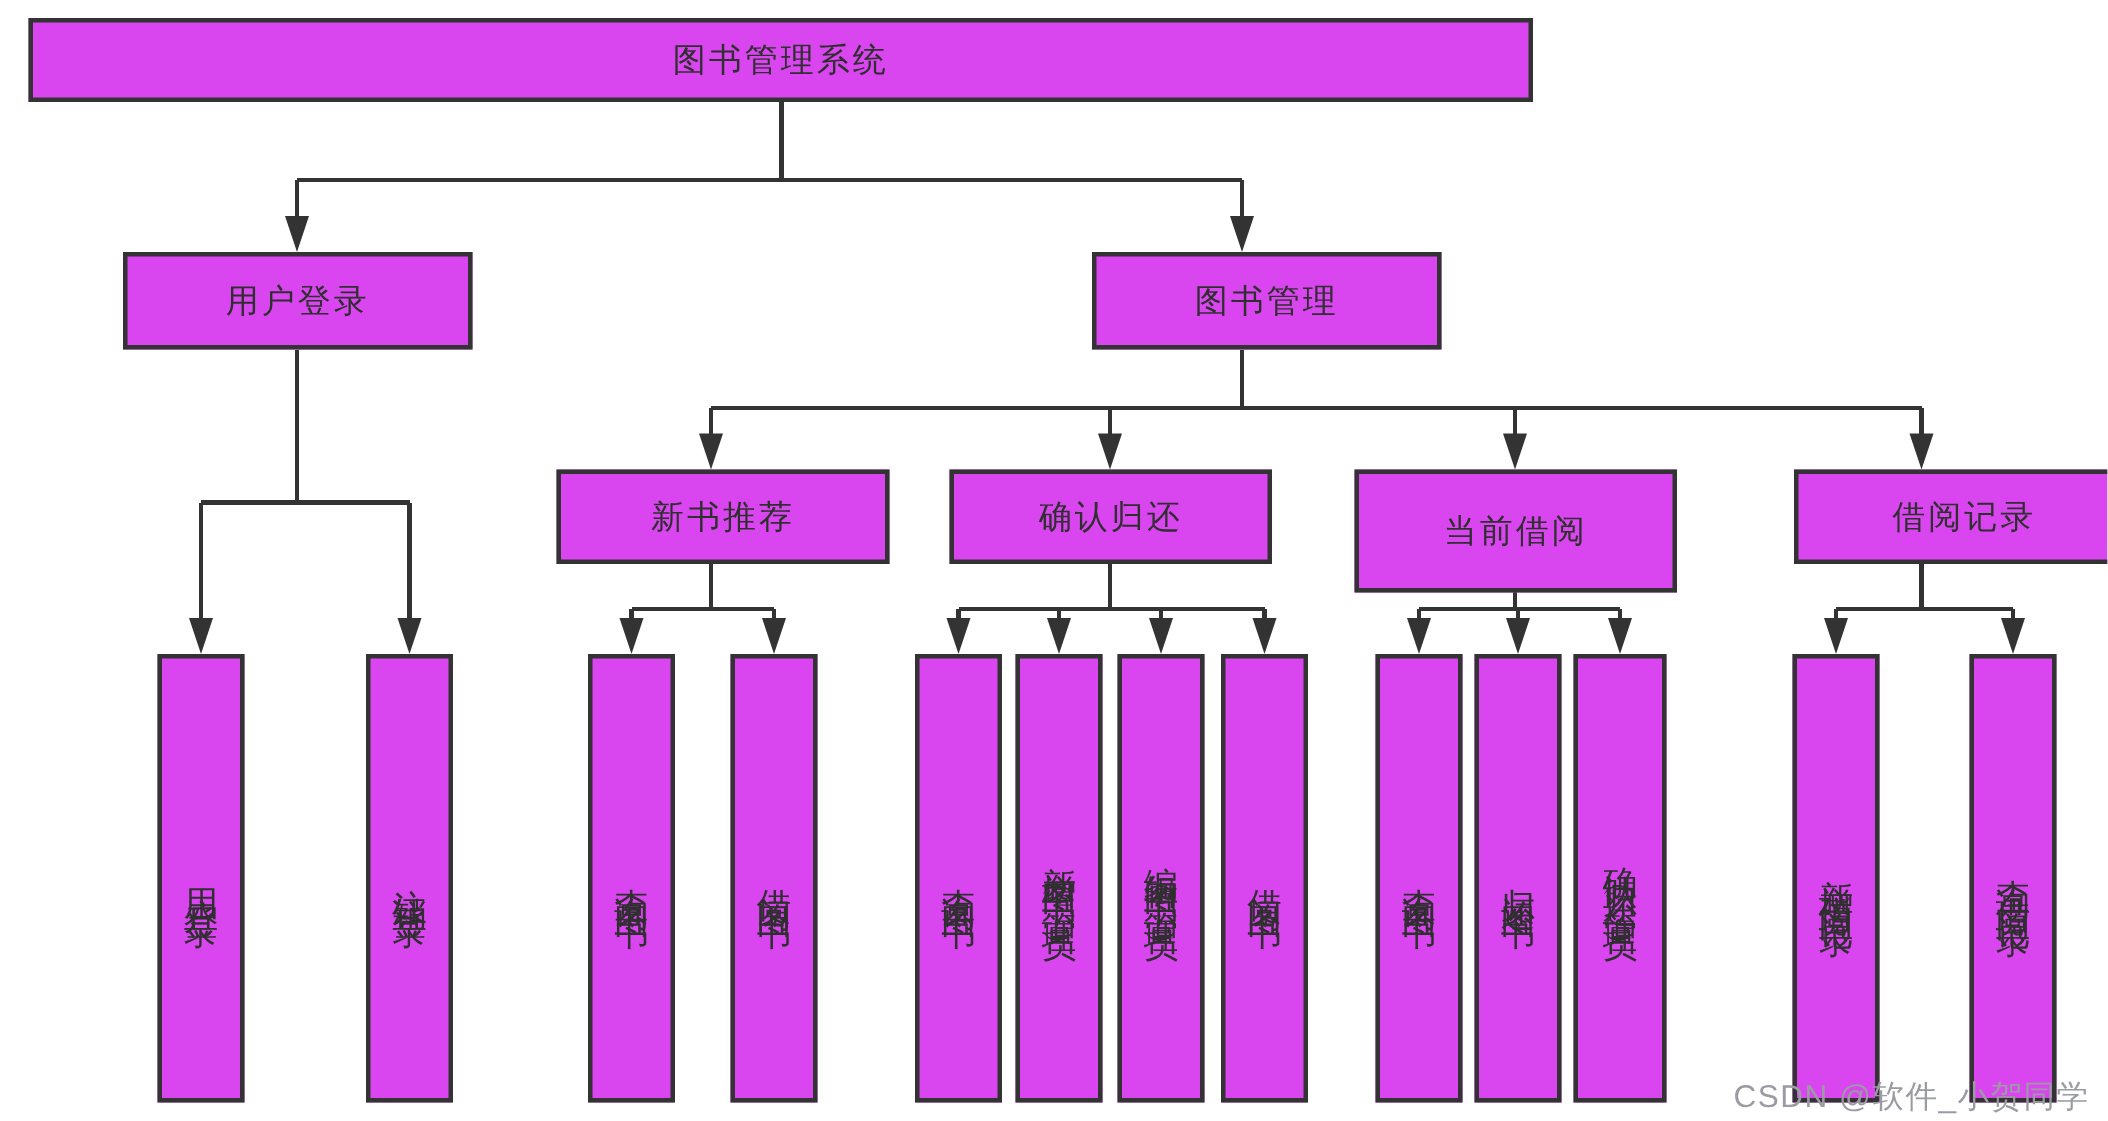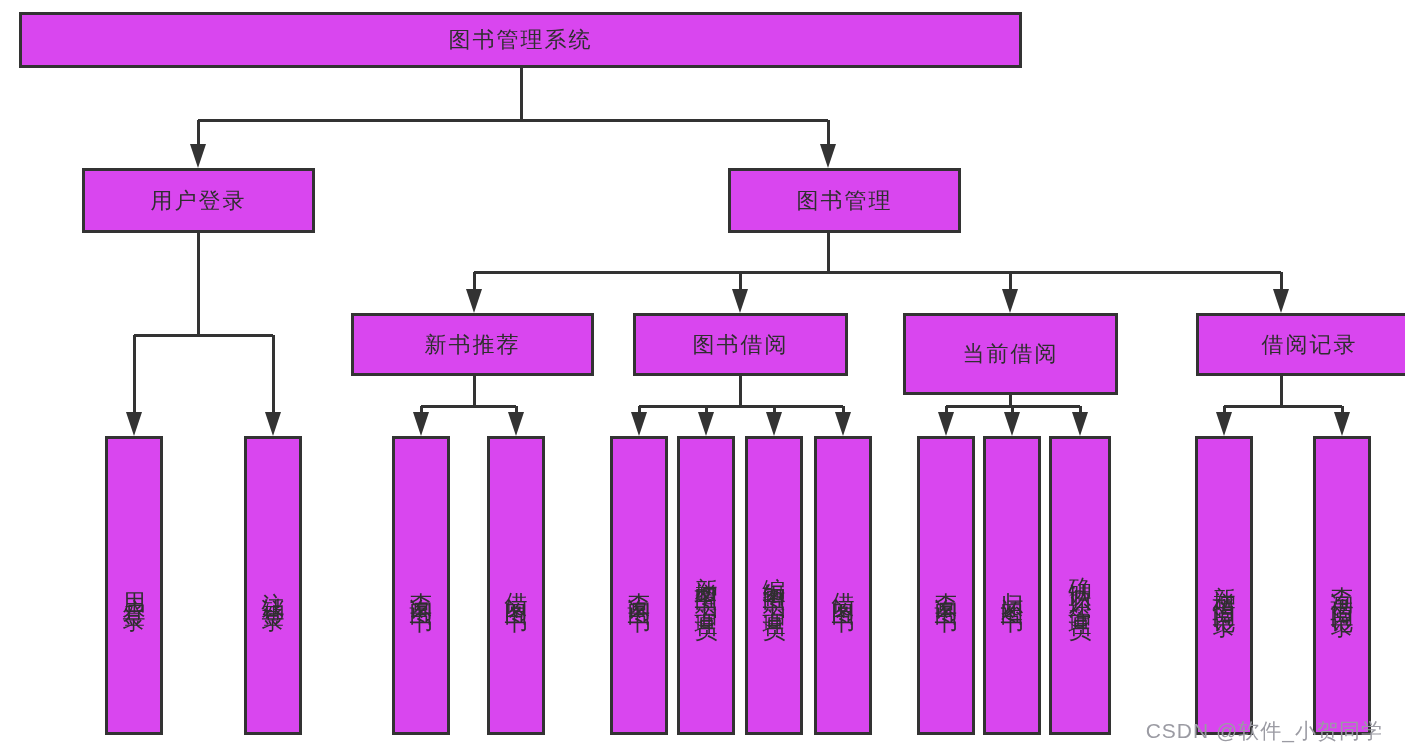--- a/index.html
+++ b/index.html
@@ -34,41 +34,41 @@
     text-orientation: mixed;
     font-size: 23px;
     letter-spacing: 6px;
     line-height: 1;
     letter-spacing: 6px;
   }
   
   .n-root   { left: 19px;   top: 12px;  width: 1003px; height: 56px; }
   .n-login  { left: 82px;   top: 168px; width: 233px;  height: 65px; }
   .n-mgmt   { left: 712px;  top: 168px; width: 233px;  height: 65px; margin-left: 16px; }
-  .n-sec0   { left: 351px;  top: 313px; width: 243px;  height: 63px; font-family: Liberation Serif, serif; }
+  .n-sec0   { left: 371px;  top: 313px; width: 222px;  height: 63px; font-family: Liberation Serif, serif; }
   .n-sec1   { left: 633px;  top: 313px; width: 215px;  height: 63px; }
   .n-sec2   { left: 903px;  top: 313px; width: 215px;  height: 82px; }
   .n-sec3   { left: 1168px; top: 313px; width: 227px;  height: 63px; margin-left: 28px; }
   .lf       { top: 436px; height: 299px; width: 58px; }
   .lf-0-0 { left: 105px; }
   .lf-0-1 { left: 244px; }
   .lf-1-0 { left: 392px; }
   .lf-1-1 { left: 487px; }
   .lf-2-0 { left: 610px; }
   .lf-2-1 { left: 677px; }
   .lf-2-2 { left: 745px; }
   .lf-2-3 { left: 814px; }
   .lf-3-0 { left: 917px; }
   .lf-3-1 { left: 983px; }
   .lf-3-2 { left: 1049px; width: 62px; }
   .lf-4-0 { left: 1195px; }
   .lf-4-1 { left: 1313px; }
   #watermark {
     position: absolute;
-    right: 22px;
+    right: 12px;
     bottom: 2px;
     font-size: 21px;
     color: #9b9ba3;
     letter-spacing: 1px;
     white-space: nowrap;
   }
 </style>
 </head>
 <body>
 
@@ -107,21 +107,21 @@
       <polygon points="1334,412 1350,412 1342,436"></polygon>
     </g>
   </svg>
 
   <div class="node n-root">图书管理系统</div>
 
   <div class="node n-login">用户登录</div>
   <div class="node n-mgmt">图书管理</div>
 
   <div class="node n-sec0">新书推荐</div>
-  <div class="node n-sec1">图书借阅</div>
+  <div class="node n-sec1">确认归还</div>
   <div class="node n-sec2">当前借阅</div>
   <div class="node n-sec3">借阅记录</div>
 
   <div class="node leaf lf lf-0-0">用户登录</div>
   <div class="node leaf lf lf-0-1">注销登录</div>
 
   <div class="node leaf lf lf-1-0">查询图书</div>
   <div class="node leaf lf lf-1-1">借阅图书</div>
 
   <div class="node leaf lf lf-2-0">查询图书</div>

